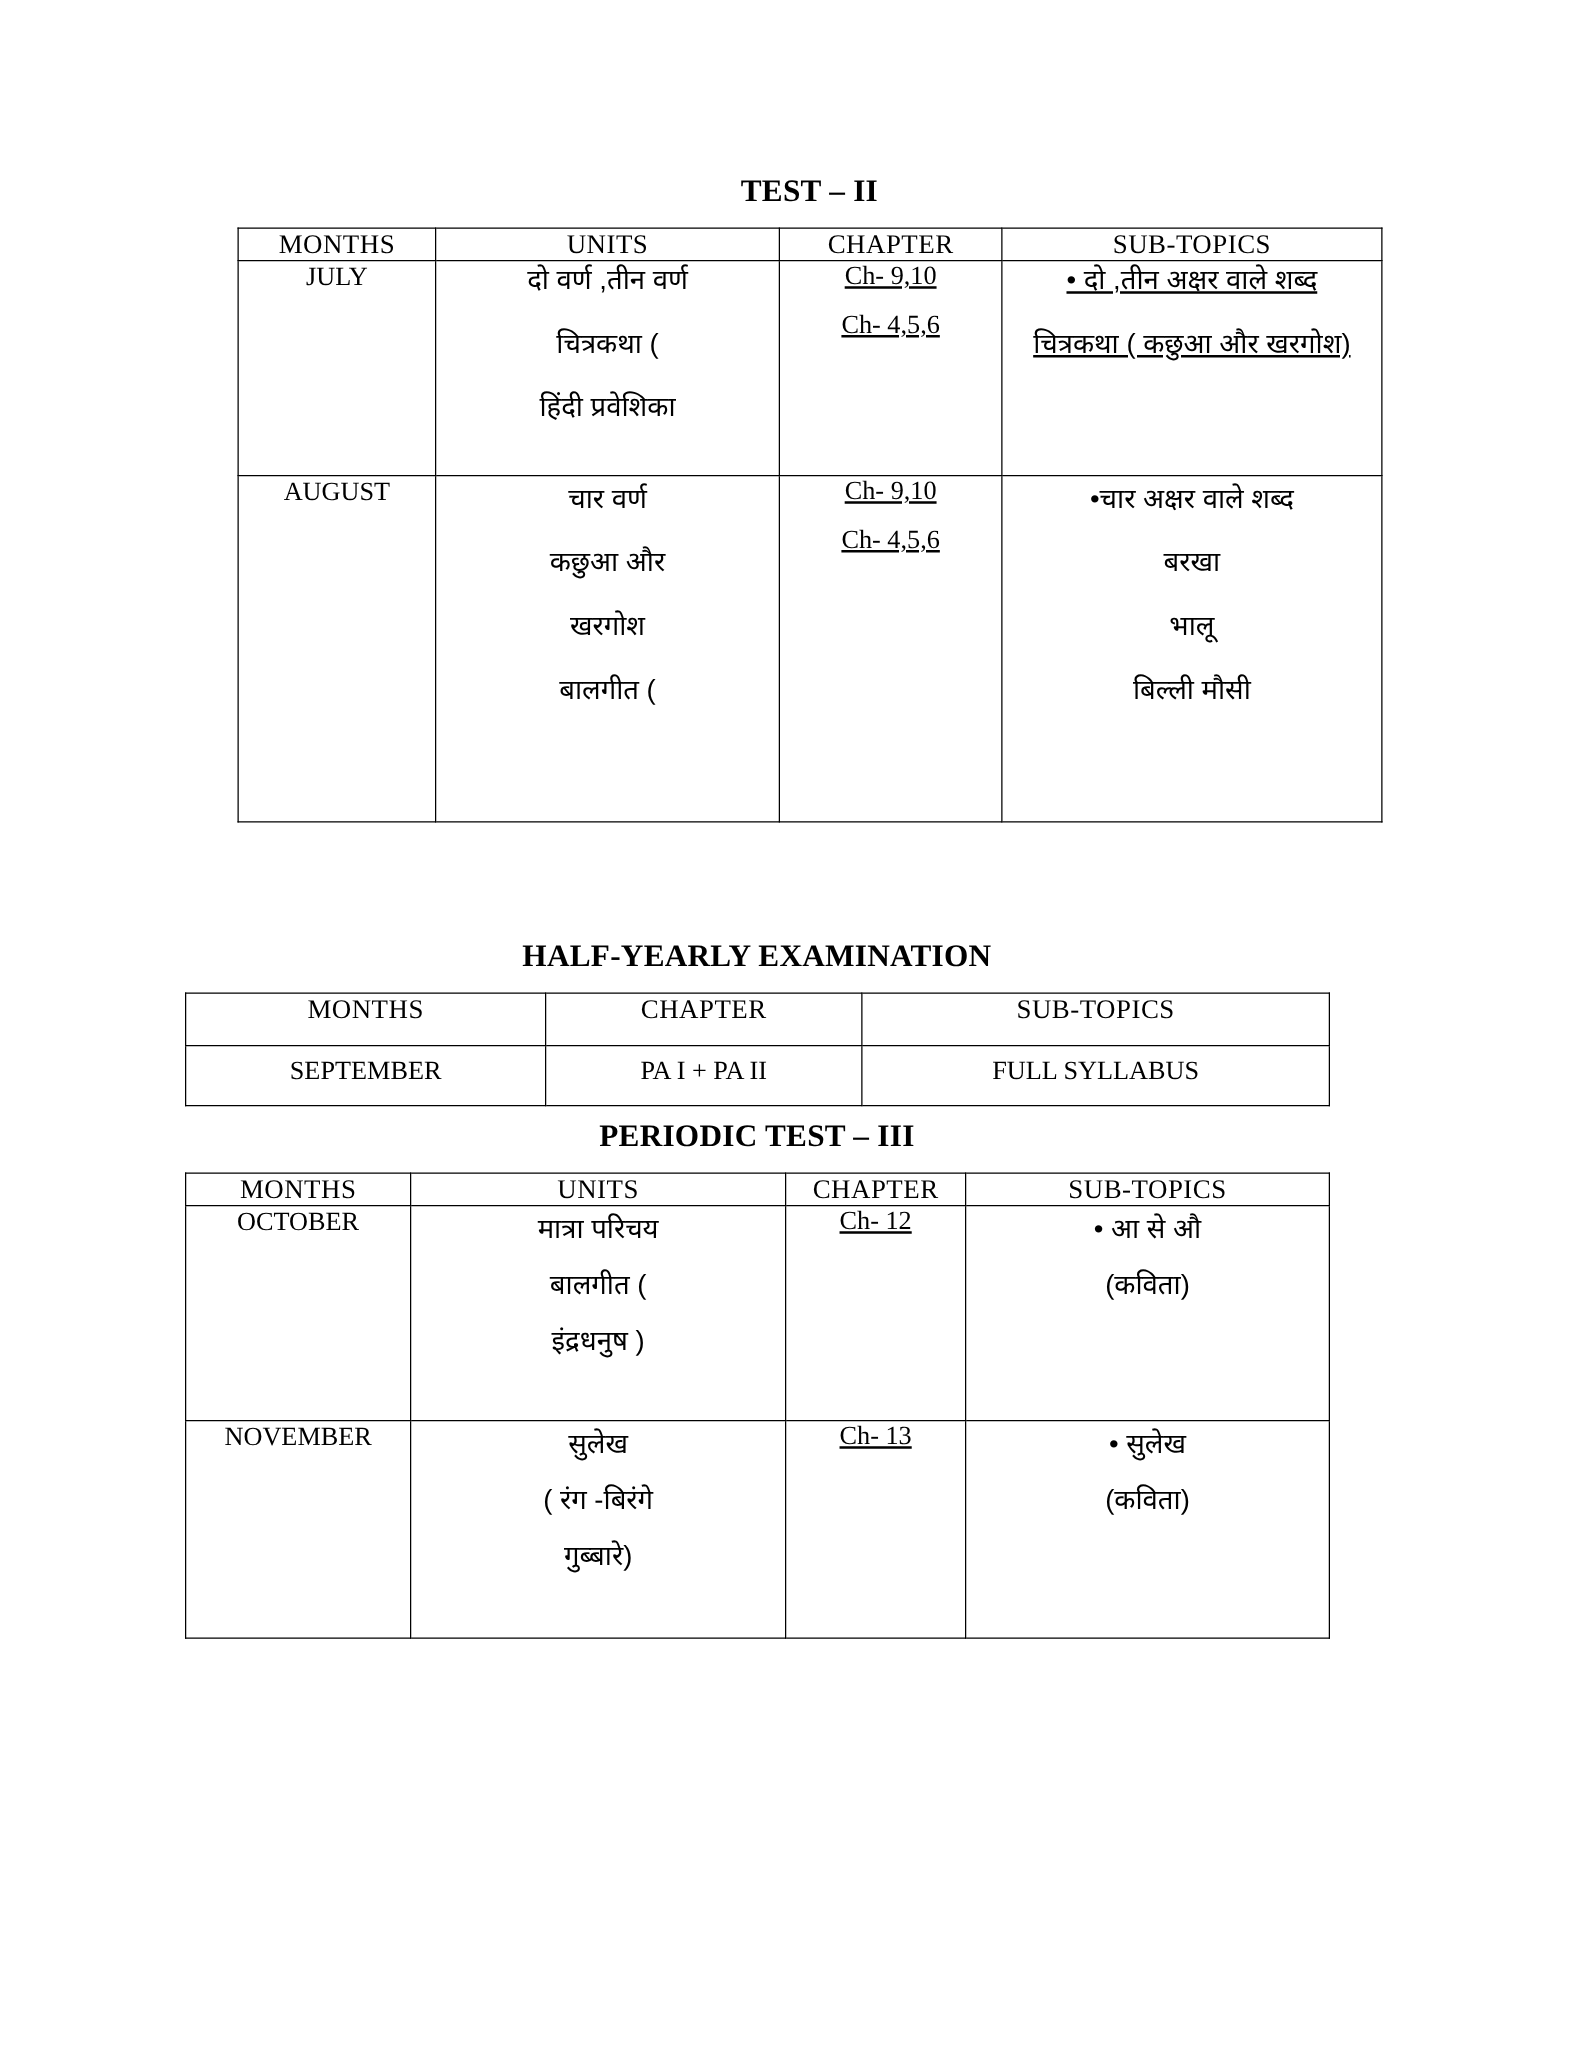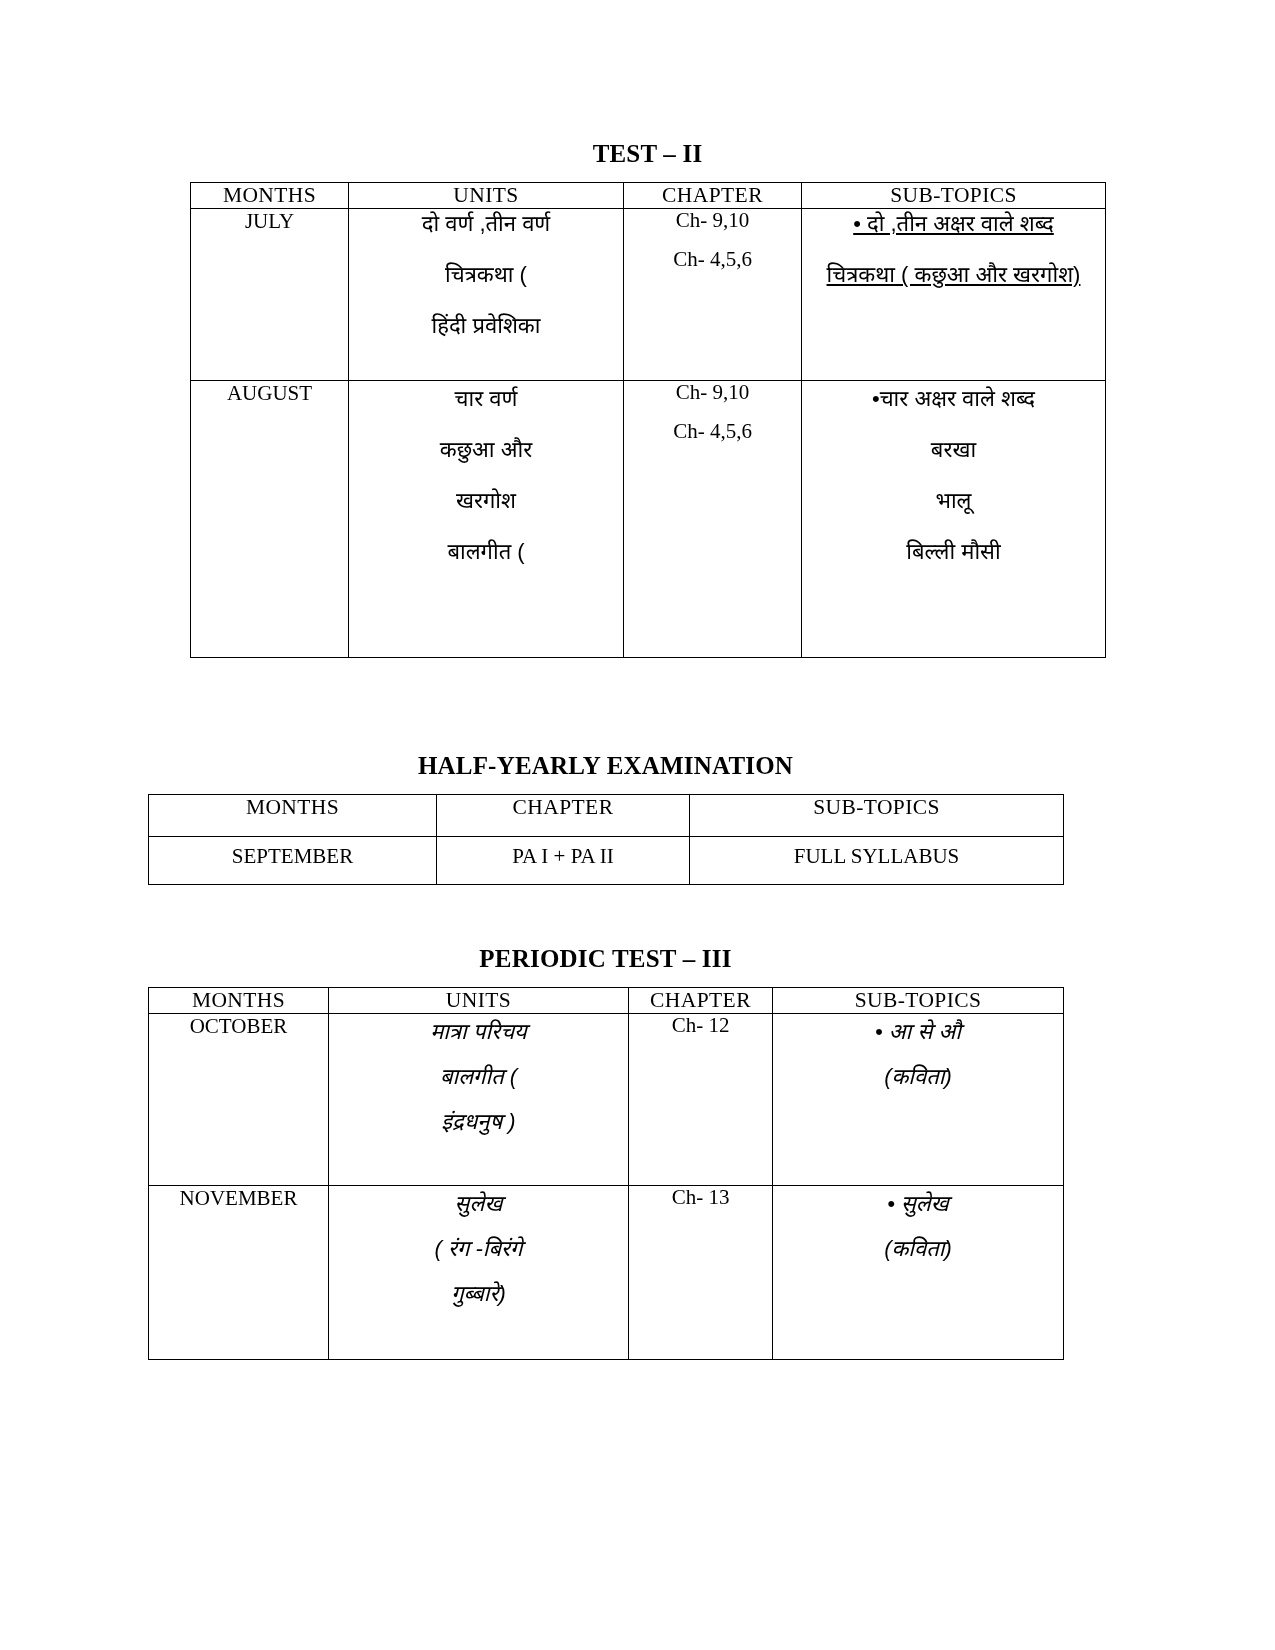--- a/index.html
+++ b/index.html
@@ -69,30 +69,29 @@
     line-height: 1.05;
   }
   .lines > div {
     margin: 0 0 28px 0;
   }
   .lines > div:last-child {
     margin-bottom: 0;
   }
   .lines-tight > div {
     margin: 0 0 22px 0;
-    font-style: italic;
   }
   .lines-tight > div:last-child {
     margin-bottom: 0;
   }
   .ch {
     font-size: 21px;
     line-height: 1.1;
   }
-  .ch > div { margin-bottom: 16px; }
+  .ch > div { margin-bottom: 16px; text-decoration: underline; }
   .ch > div:last-child { margin-bottom: 0; }
 
   
   .blk { position: absolute; }
 </style>
 </head>
 <body>
 
 <div class="page">
 
@@ -189,21 +188,21 @@
       <tbody>
         <tr style="height:48px;">
           <td class="cell" style="padding-top:7px;">SEPTEMBER</td>
           <td class="cell" style="padding-top:7px;">PA I + PA II</td>
           <td class="cell" style="padding-top:7px;text-align:center;">FULL SYLLABUS</td>
         </tr>
       </tbody>
     </table>
   </div>
 
-  <div class="blk" style="left:148px; top:945px; width:915px;">
+  <div class="blk" style="left:148px; top:896px; width:915px;">
 
     <div class="section-title" style="margin-bottom:14px;">PERIODIC TEST – III</div>
 
     <table class="syl" style="width:915px;">
       <colgroup>
         <col style="width:180px">
         <col style="width:300px">
         <col style="width:144px">
         <col style="width:291px">
       </colgroup>

